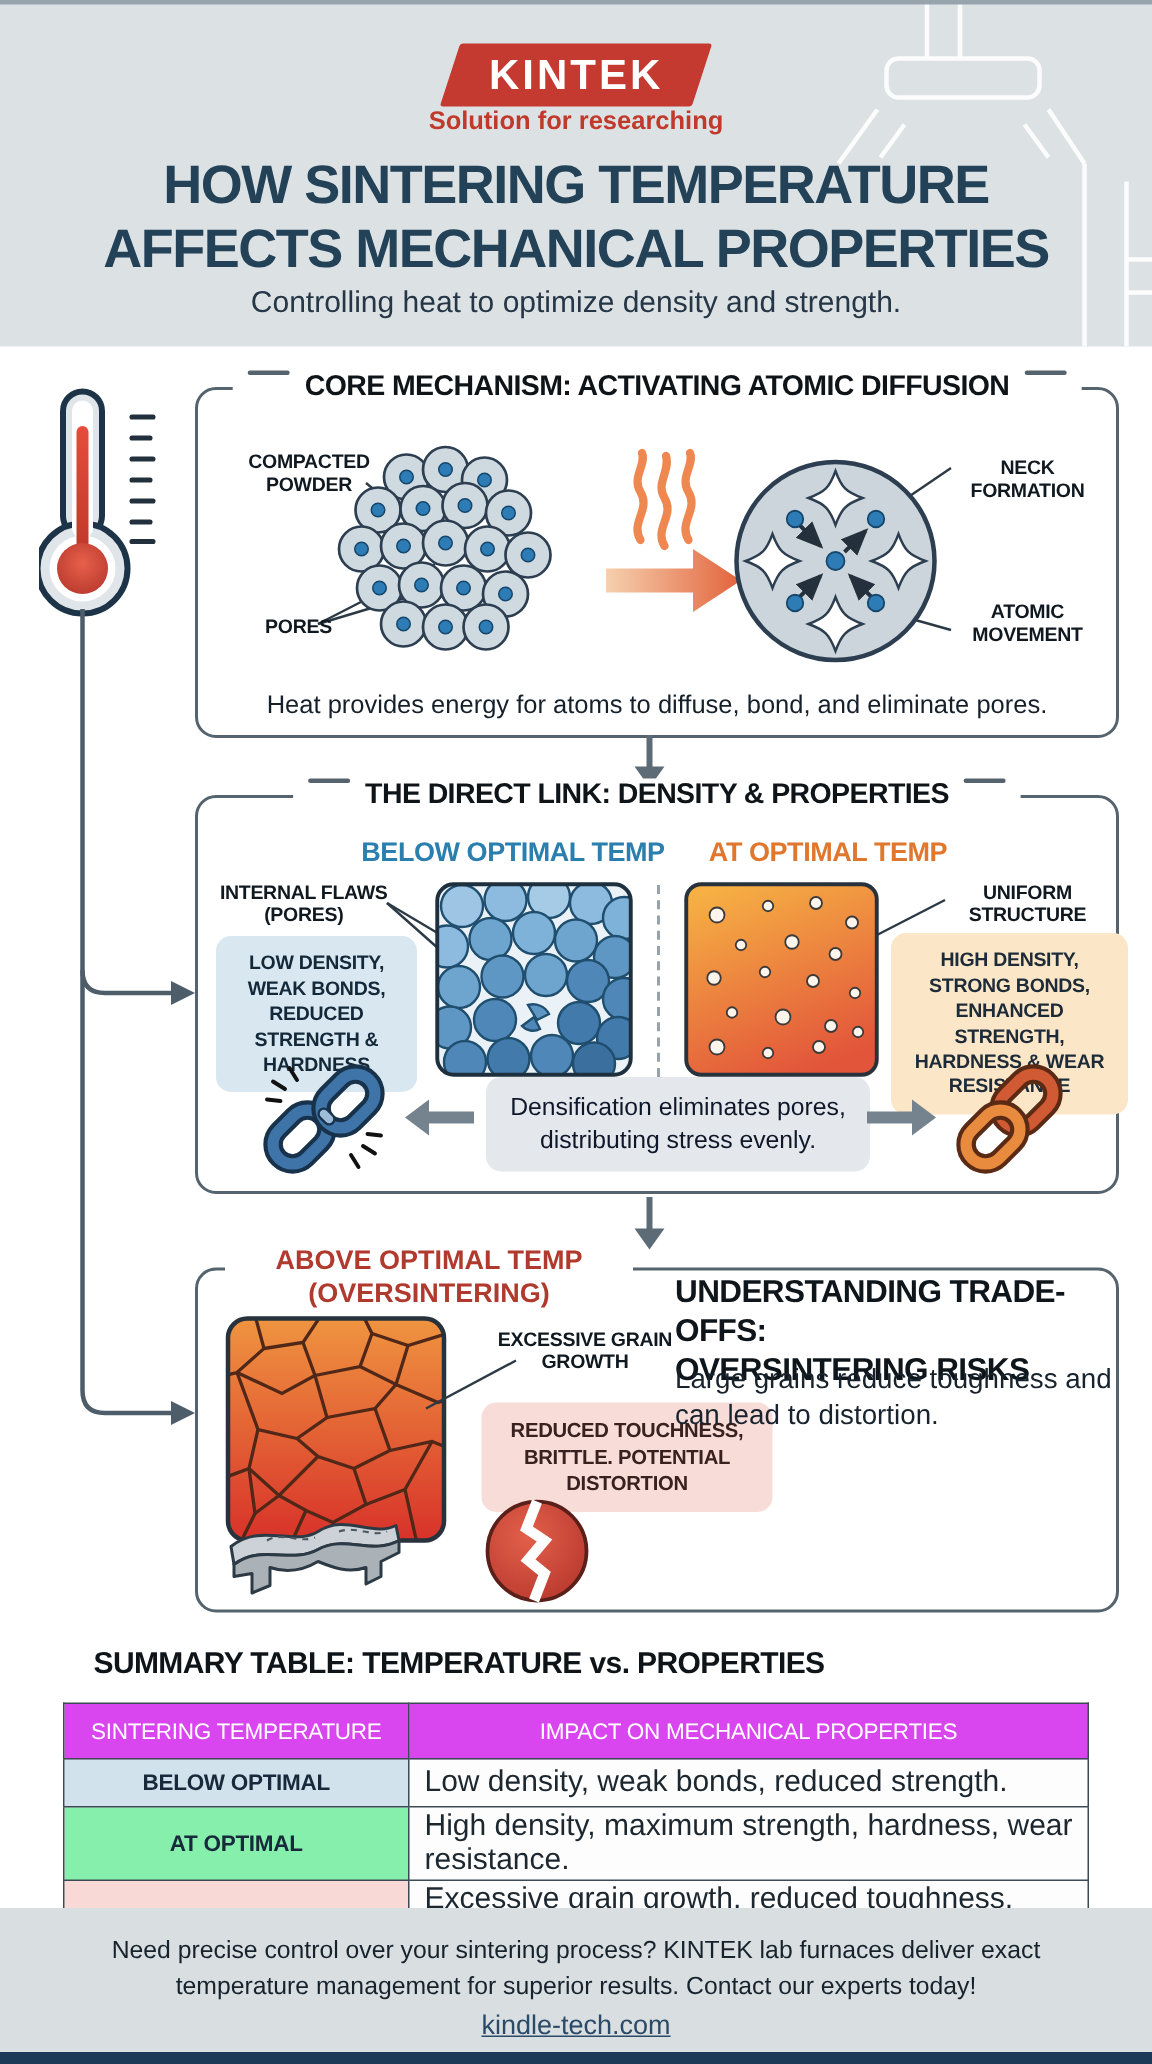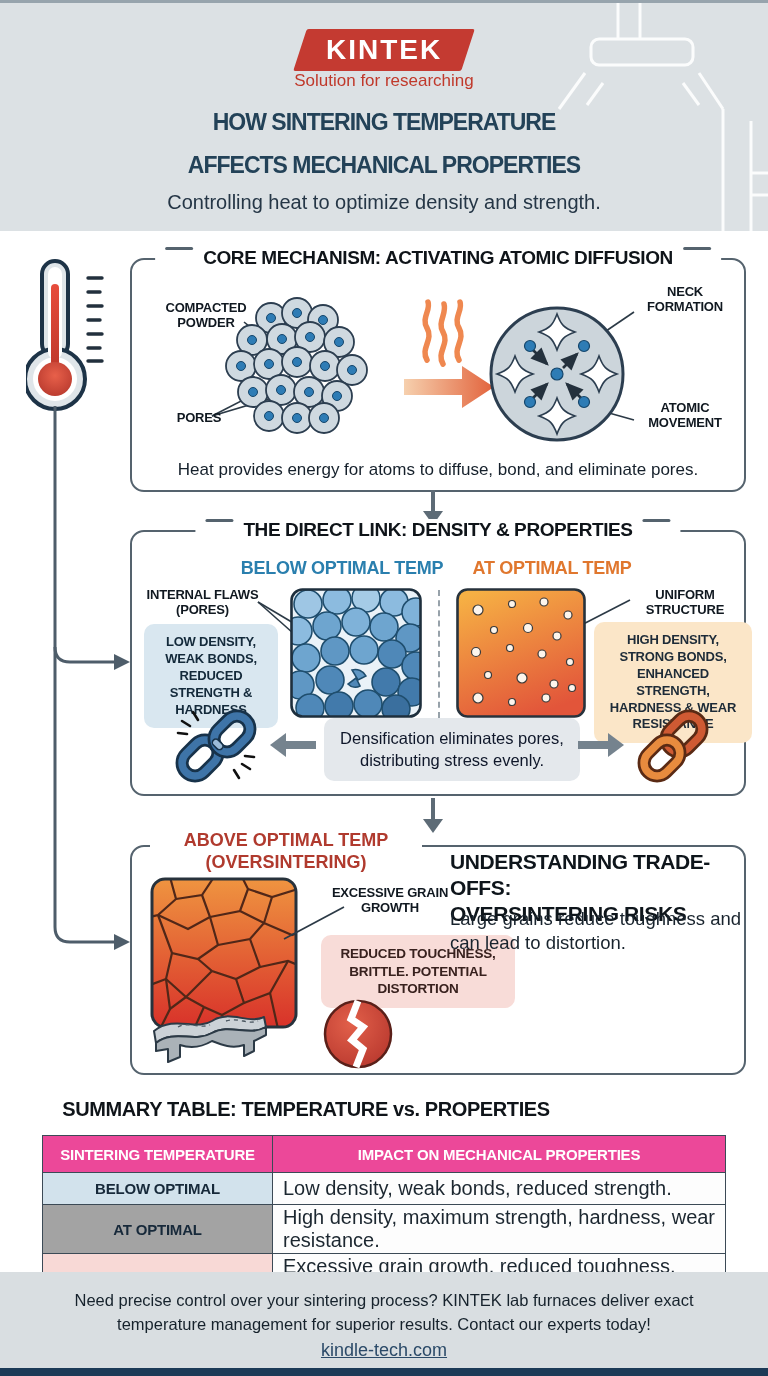--- a/index.html
+++ b/index.html
@@ -5,23 +5,23 @@
   html,body{margin:0;padding:0;background:#fff;}
   .page{position:relative;width:768px;height:1376px;background:#ffffff;overflow:hidden;
         font-family:"Liberation Sans", sans-serif;color:#10181f;}
   .abs{position:absolute;}
 
   
   .header{position:absolute;left:0;top:0;width:768px;height:228px;background:#dce1e4;border-top:3px solid #97a4ad;}
   .logo-wrap{position:absolute;left:0;top:26px;width:768px;text-align:center;}
   .logo-shape{display:inline-block;background:#c43a31;transform:skewX(-18deg);padding:5px 26px;border-radius:2px;}
   .logo-text{display:inline-block;transform:skewX(18deg);color:#fff;font-size:28px;font-weight:800;letter-spacing:2px;}
-  .logo-tagline{position:absolute;left:0;top:68px;width:768px;text-align:center;color:#c0392b;font-size:17px;font-weight:400;}
+  .logo-tagline{position:absolute;left:0;top:68px;width:768px;text-align:center;color:#c0392b;font-size:17px;font-weight:700;}
   .main-title{position:absolute;left:0;top:98px;width:768px;text-align:center;color:#234258;
-              font-size:23px;line-height:43px;font-weight:800;letter-spacing:-1px;}
+              font-size:36px;line-height:43px;font-weight:800;letter-spacing:-1px;}
   .subtitle{position:absolute;left:0;top:188px;width:768px;text-align:center;color:#253646;font-size:20px;font-weight:500;}
 
   
   .panel{position:absolute;left:130px;width:612px;background:#fff;border:2.5px solid #55636e;border-radius:14px;}
   .panel-title{position:absolute;top:-13px;left:50%;transform:translateX(-50%);background:#fff;padding:0 10px;
                display:flex;align-items:flex-start;gap:10px;white-space:nowrap;}
   .panel-title .t{font-size:19px;font-weight:800;letter-spacing:-0.4px;color:#0f1419;}
   .dash{width:28px;height:3px;background:#55636e;border-radius:2px;}
 
   .label{position:absolute;font-size:13px;font-weight:800;line-height:1.18;text-align:center;color:#101820;letter-spacing:-0.2px;}
@@ -41,24 +41,24 @@
 
   .red-heading{position:absolute;top:-18px;left:18px;width:272px;background:#fff;text-align:center;
                font-size:18px;line-height:22px;font-weight:800;color:#b03a2e;}
   .big-heading{position:absolute;left:318px;top:2px;width:292px;font-size:21px;line-height:26px;font-weight:800;color:#0e151b;letter-spacing:-0.4px;}
   .body-text{position:absolute;left:318px;top:60px;width:292px;font-size:18.5px;line-height:24px;color:#18232d;}
 
   
   .summary-title{position:absolute;left:0;top:1098px;width:612px;text-align:center;font-size:20px;font-weight:800;color:#0f1419;letter-spacing:-0.4px;}
   table.summary{position:absolute;left:42px;top:1135px;width:684px;border-collapse:collapse;}
   table.summary th, table.summary td{border:1.8px solid #3c4a56;}
-  table.summary th{background:#ec4899;color:#fff;font-size:15px;font-weight:700;height:34px;letter-spacing:-0.2px;}
+  table.summary th{background:#d946ef;color:#fff;font-size:15px;font-weight:400;height:34px;letter-spacing:-0.2px;}
   td.temp{width:227px;text-align:center;font-size:15px;font-weight:800;color:#17293a;height:29px;letter-spacing:-0.2px;}
   td.impact{padding-left:10px;font-size:20px;color:#1c2730;background:#fdfdfd;}
-  .bg-blue{background:#d2e2ec;} .bg-orange{background:#a3a3a3;margin-left:36px;} .bg-pink{background:#f8d9d6;}
+  .bg-blue{background:#d2e2ec;} .bg-orange{background:#86efac;margin-left:36px;} .bg-pink{background:#f8d9d6;}
 
   
   .footer{position:absolute;left:0;top:1272px;width:768px;height:104px;background:#d9dee1;}
   .footer-line{width:768px;text-align:center;font-size:16.5px;color:#16222c;line-height:24px;}
   .footer-text{position:absolute;top:16px;width:768px;}
   .footer-link{position:absolute;top:68px;width:768px;text-align:center;}
   .footer-link a{font-size:18px;color:#2b4a68;text-decoration:underline;}
   .bottom-bar{position:absolute;left:0;top:1368px;width:768px;height:8px;background:#1c3a57;}
 </style>
 </head>
@@ -231,21 +231,21 @@
           <circle cx="-27" cy="-28" r="5.5"></circle>
             <circle cx="27" cy="-28" r="5.5"></circle>
           <circle cx="-27" cy="28" r="5.5"></circle>
             <circle cx="27" cy="28" r="5.5"></circle>
         </g>
       </g>
     </svg>
 
     <div class="label" style="left:18px;top:40px;width:112px;">COMPACTED POWDER</div>
     <div class="label" style="left:22px;top:150px;width:90px;">PORES</div>
-    <div class="label" style="left:498px;top:24px;width:110px;">NECK FORMATION</div>
+    <div class="label" style="left:498px;top:44px;width:110px;">NECK FORMATION</div>
     <div class="label" style="left:498px;top:140px;width:110px;">ATOMIC MOVEMENT</div>
     <div class="caption">Heat provides energy for atoms to diffuse, bond, and eliminate pores.</div>
   </div>
 
   <svg class="abs" style="left:420px;top:490px;" width="26" height="36" viewBox="0 0 26 36">
     <line x1="13" y1="0" x2="13" y2="22" stroke="#5d6b76" stroke-width="4"></line>
     <polygon points="3,21 23,21 13,35" fill="#5d6b76"></polygon>
   </svg>
 
   <div class="panel" style="top:530px;height:262px;">

